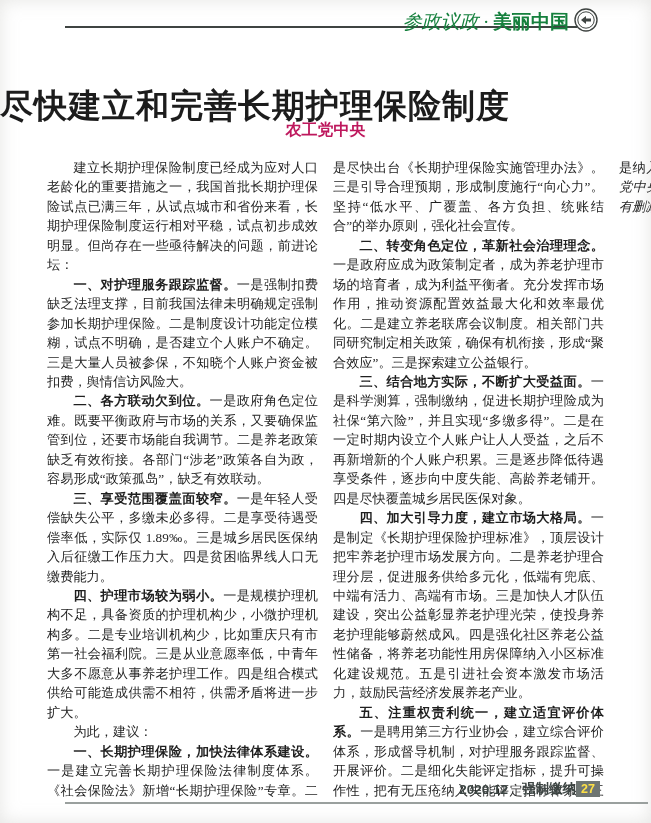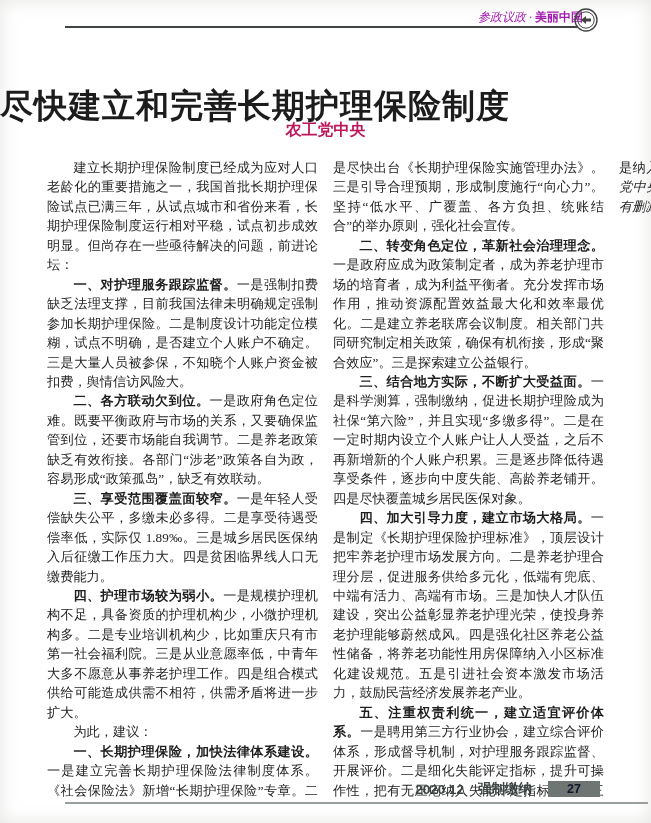--- a/index.html
+++ b/index.html
@@ -16,22 +16,22 @@
     background: #ffffff;
     box-shadow: inset 0 0 18px rgba(180,180,175,.35);
   }
 
   
   .header {
     position: absolute; top: 6px; left: 65px; right: 40px;
     height: 30px;
   }
   .header-text {
-    position: absolute; right: 28px; top: 3px;
-    font-size: 12px; color: #a21caf; white-space: nowrap;
+    position: absolute; right: 42px; top: 3px;
+    font-size: 19px; color: #15803d; white-space: nowrap;
   }
   .header-text .kai { font-style: italic; font-family: "Liberation Serif", serif; }
   .header-text .hei { font-style: normal; font-weight: bold; font-family: "Liberation Sans", sans-serif; }
   .header-rule {
     position: absolute; left: 0; top: 20px; width: 512px; height: 1.5px;
     background: #3f4442;
   }
   .logo { position: absolute; right: 12px; top: 1px; }
 
   
@@ -76,24 +76,24 @@
     background: #9aa09e;
   }
   .footer-text {
     position: absolute; right: 51px; top: 2px;
     font-family: "Liberation Sans", sans-serif; font-weight: bold;
     font-size: 13.5px; color: #3c4543; white-space: nowrap;
     display: flex; align-items: center;
   }
   .footer-issue { margin-right: 14px; }
   .page-badge {
-    display: inline-block; margin-left: 16px;
-    background: #6e7573; color: #0f172a;
+    display: inline-block; 
+    background: #6e7573; color: #fde047;
     font-size: 12.5px; line-height: 16px;
-    padding: 0 19px;
+    padding: 0 5px;
   }
 </style>
 </head>
 <body>
 
 <div class="page">
 
   <div class="header">
     <div class="header-rule"></div>
     <div class="header-text">

